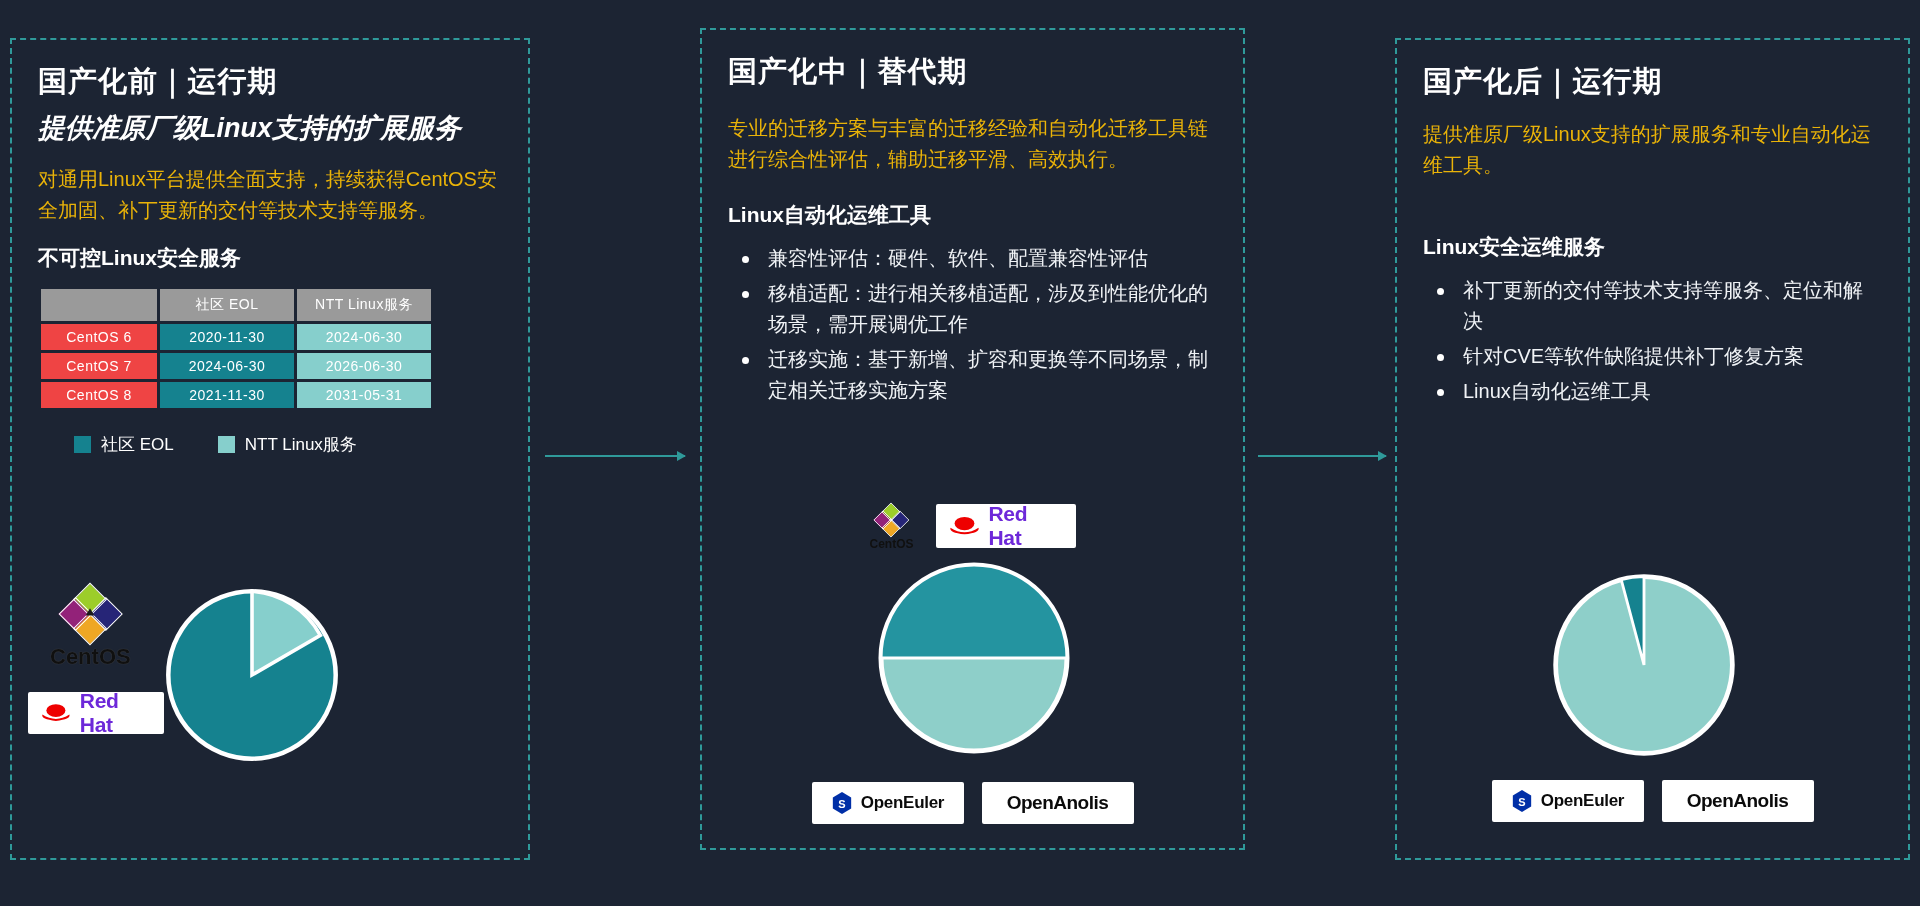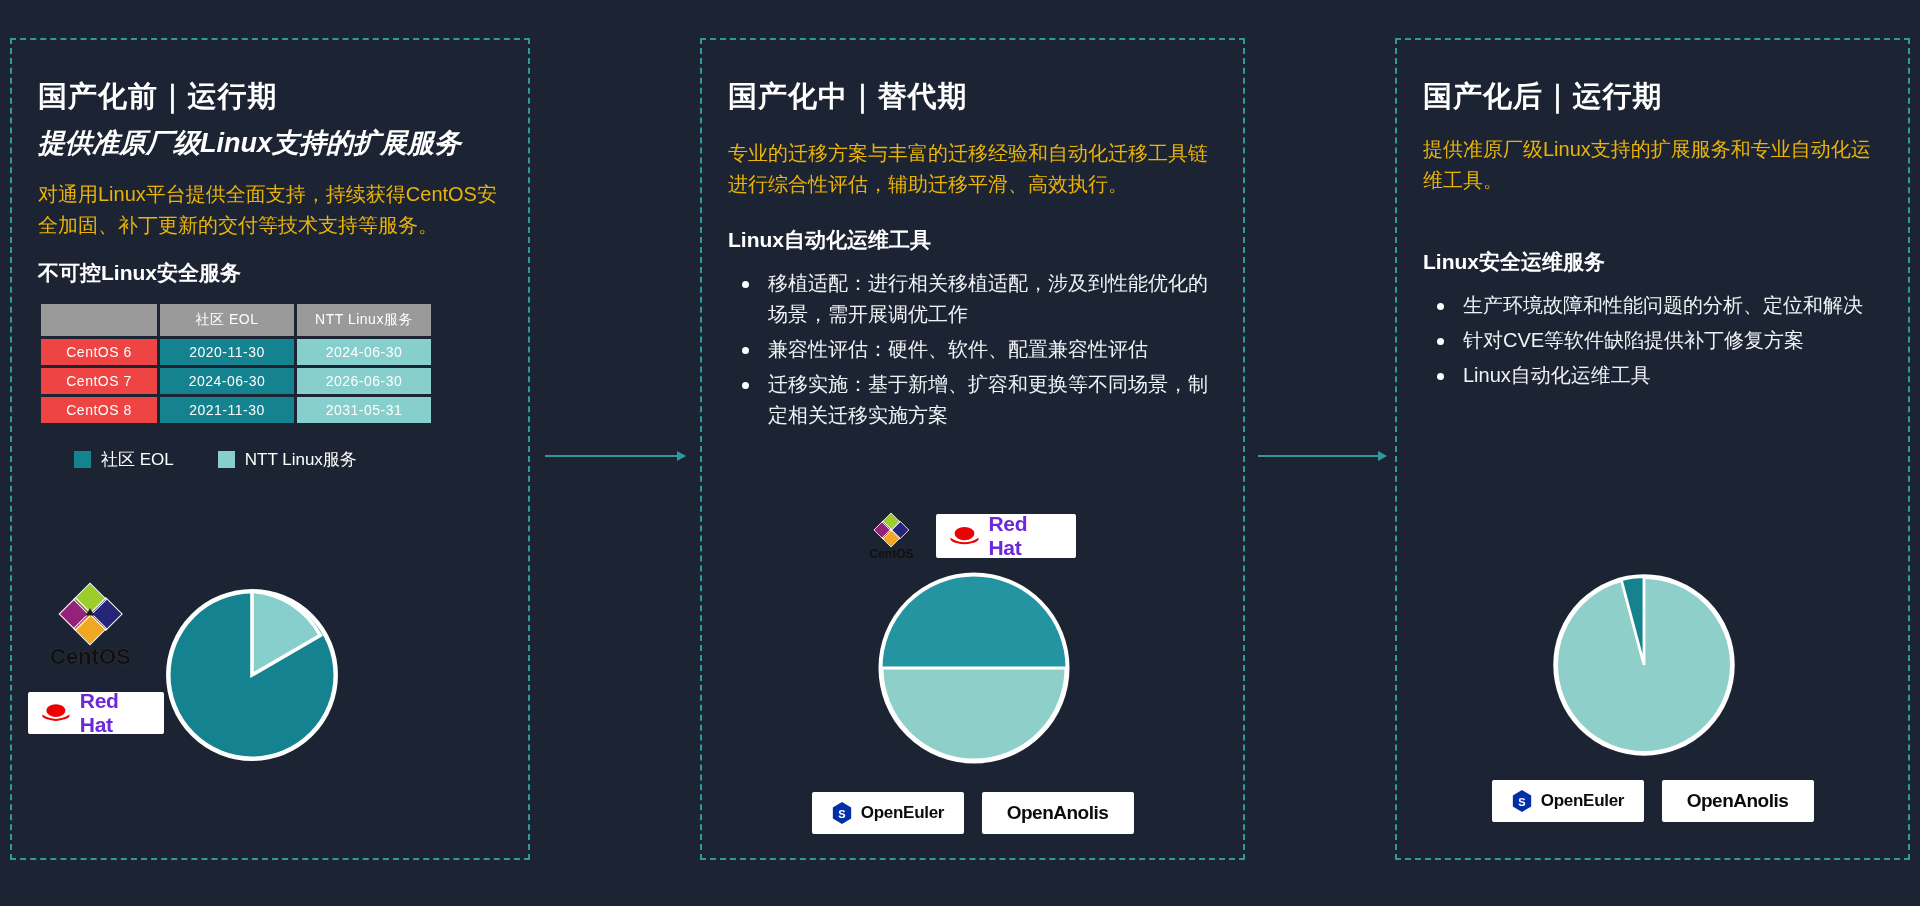--- a/index.html
+++ b/index.html
@@ -13,28 +13,28 @@
   }
   .board{position:absolute;inset:0;}
 
   .panel{
     position:absolute;
     border:2px dashed #2f9a9a;
     box-sizing:border-box;
     padding:0;
   }
   #panel-0{left:10px;top:38px;width:520px;height:822px;}
-  #panel-1{left:700px;top:38px;width:545px;height:822px;}
+  #panel-1{left:700px;top:28px;width:545px;height:822px;}
   #panel-2{left:1395px;top:38px;width:515px;height:822px;}
 
   .pad{padding:22px 26px 0 26px;}
 
   .p-title{
     font-size:29px;font-weight:bold;letter-spacing:1px;
-    margin:16px 0 8px 0;line-height:1.3;color:#ffffff;
+    margin:1px 0 8px 0;line-height:1.3;color:#ffffff;
   }
   .p-sub{
     font-size:27px;font-weight:bold;line-height:1.45;margin:0 0 14px 0;color:#ffffff;font-style:italic;
   }
   .p-body{
     font-size:20px;line-height:1.55;margin:16px 0 18px 0;color:#eab308;font-weight:400;
   }
   .p-head2{
     font-size:21px;font-weight:bold;margin:14px 0 14px 0;color:#ffffff;
   }
@@ -182,22 +182,22 @@
       </svg>
     </div>
   </div>
 
   <div class="panel" id="panel-1">
     <div class="pad">
       <div class="p-title">国产化中｜替代期</div>
       <div class="p-body" style="margin-top:22px;">专业的迁移方案与丰富的迁移经验和自动化迁移工具链进行综合性评估，辅助迁移平滑、高效执行。</div>
       <div class="p-head2" style="margin-top:26px;">Linux自动化运维工具</div>
       <ul class="bullets">
+        <li>兼容性评估：硬件、软件、配置兼容性评估</li>
         <li>移植适配：进行相关移植适配，涉及到性能优化的场景，需开展调优工作</li>
-        <li>兼容性评估：硬件、软件、配置兼容性评估</li>
         <li>迁移实施：基于新增、扩容和更换等不同场景，制定相关迁移实施方案</li>
       </ul>
     </div>
 
     <div style="position:absolute;left:0px;top:470px;width:100%;display:flex;justify-content:center;gap:22px;align-items:center;">
       <div class="centos-wrap">
         <svg width="40" height="40" viewBox="0 0 100 100">
           <polygon points="50,8 72,30 50,52 28,30" fill="#9ccd2a"></polygon>
           <polygon points="50,48 72,70 50,92 28,70" fill="#efa724"></polygon>
           <polygon points="6,50 28,28 50,50 28,72" fill="#932279"></polygon>
@@ -238,21 +238,21 @@
       </div>
     </div>
   </div>
 
   <div class="panel" id="panel-2">
     <div class="pad">
       <div class="p-title">国产化后｜运行期</div>
       <div class="p-body" style="margin-top:18px;">提供准原厂级Linux支持的扩展服务和专业自动化运维工具。</div>
       <div class="p-head2" style="margin-top:52px;">Linux安全运维服务</div>
       <ul class="bullets">
-        <li>生产环境故障和性能问题的分析、定位和解决</li>
+        <li>补丁更新的交付等技术支持等服务、定位和解决</li>
         <li>针对CVE等软件缺陷提供补丁修复方案</li>
         <li>Linux自动化运维工具</li>
       </ul>
     </div>
 
     <div class="pie-wrap" style="left:152px;top:530px;width:190px;height:190px;">
       <svg viewBox="0 0 200 200" width="190" height="190">
         <circle cx="100" cy="100" r="93" fill="#8ecfc9" stroke="#ffffff" stroke-width="5"></circle>
         <path d="M100 100 L100 7 A93 93 0 0 0 76 10 Z" fill="#15828f" stroke="#ffffff" stroke-width="3"></path>
       </svg>

